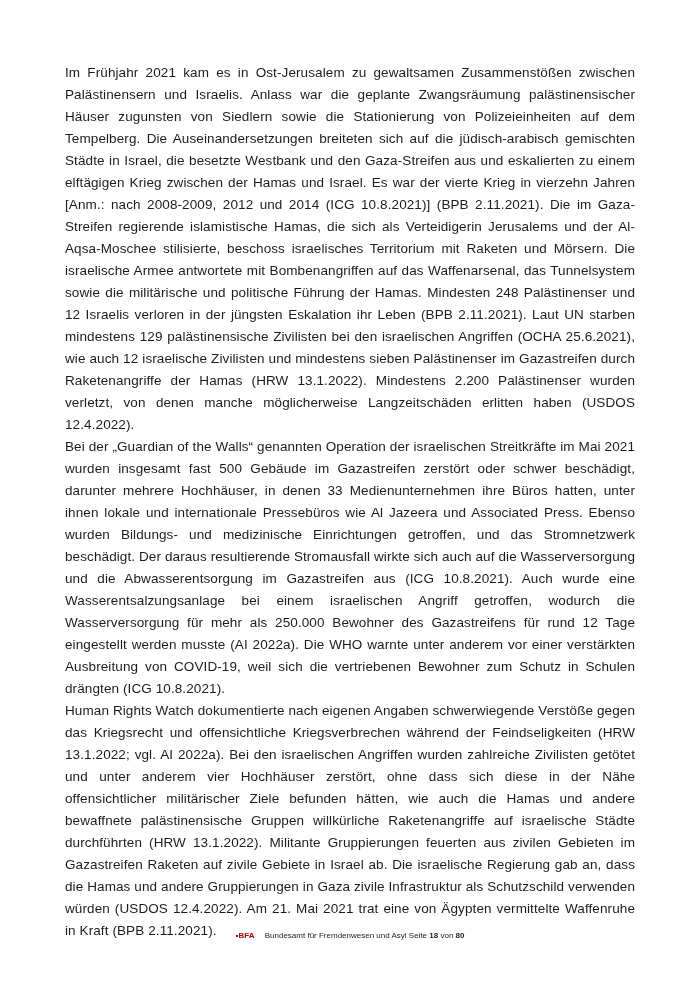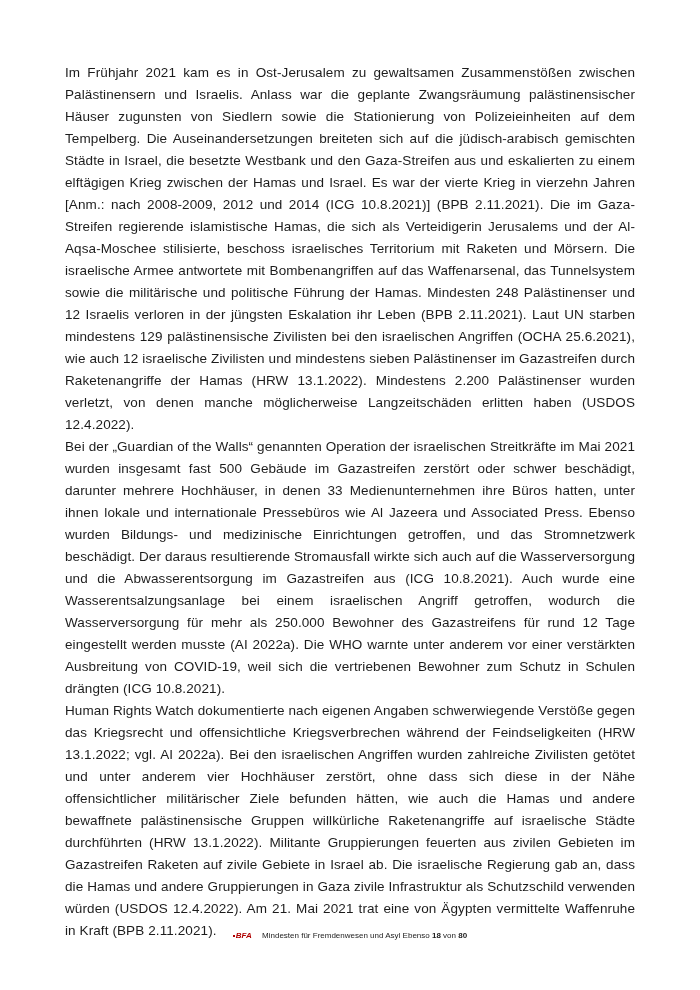--- a/index.html
+++ b/index.html
@@ -43,35 +43,34 @@
       width: 2px;
       height: 2px;
       background: #b00000;
       vertical-align: 1px;
       margin-right: 1px;
     }
     .footer-org-abbr {
       color: #b00000;
       font-weight: bold;
       margin-right: 8px;
-      font-style: italic;
     }
     .footer-bold {
       font-weight: bold;
     }
   </style>
 </head>
 <body>
 
 <div class="page-content">
   <p>Im Frühjahr 2021 kam es in Ost-Jerusalem zu gewaltsamen Zusammenstößen zwischen Palästinensern und Israelis. Anlass war die geplante Zwangsräumung palästinensischer Häuser zugunsten von Siedlern sowie die Stationierung von Polizeieinheiten auf dem Tempelberg. Die Auseinandersetzungen breiteten sich auf die jüdisch-arabisch gemischten Städte in Israel, die besetzte Westbank und den Gaza-Streifen aus und eskalierten zu einem elftägigen Krieg zwischen der Hamas und Israel. Es war der vierte Krieg in vierzehn Jahren [Anm.: nach 2008-2009, 2012 und 2014 (ICG 10.8.2021)] (BPB 2.11.2021). Die im Gaza-Streifen regierende islamistische Hamas, die sich als Verteidigerin Jerusalems und der Al-Aqsa-Moschee stilisierte, beschoss israelisches Territorium mit Raketen und Mörsern. Die israelische Armee antwortete mit Bombenangriffen auf das Waffenarsenal, das Tunnelsystem sowie die militärische und politische Führung der Hamas. Mindesten 248 Palästinenser und 12 Israelis verloren in der  jüngsten Eskalation ihr Leben (BPB 2.11.2021). Laut UN starben mindestens 129 palästinensische Zivilisten bei den israelischen Angriffen (OCHA 25.6.2021), wie auch 12 israelische Zivilisten und mindestens sieben Palästinenser im Gazastreifen durch Raketenangriffe der Hamas (HRW 13.1.2022). Mindestens 2.200 Palästinenser wurden verletzt, von denen manche möglicherweise Langzeitschäden erlitten haben (USDOS 12.4.2022).</p>
   <p>Bei der „Guardian of the Walls“ genannten Operation der israelischen Streitkräfte im Mai 2021 wurden insgesamt fast 500 Gebäude im Gazastreifen zerstört oder schwer beschädigt, darunter mehrere Hochhäuser, in denen 33 Medienunternehmen ihre Büros hatten, unter ihnen lokale und internationale Pressebüros wie Al Jazeera und Associated Press. Ebenso wurden Bildungs- und medizinische Einrichtungen getroffen, und das Stromnetzwerk beschädigt. Der daraus resultierende Stromausfall wirkte sich auch auf die Wasserversorgung und die Abwasserentsorgung im Gazastreifen aus (ICG 10.8.2021). Auch wurde eine Wasserentsalzungsanlage bei einem israelischen Angriff getroffen, wodurch die Wasserversorgung für mehr als 250.000 Bewohner des Gazastreifens für rund 12 Tage eingestellt werden musste (AI 2022a). Die WHO warnte unter anderem vor einer verstärkten Ausbreitung von COVID-19, weil sich die vertriebenen Bewohner zum Schutz in Schulen drängten (ICG 10.8.2021).</p>
   <p>Human Rights Watch dokumentierte nach eigenen Angaben schwerwiegende Verstöße gegen das Kriegsrecht und offensichtliche Kriegsverbrechen während der Feindseligkeiten (HRW 13.1.2022; vgl. AI 2022a). Bei den israelischen Angriffen wurden zahlreiche Zivilisten getötet und unter anderem vier Hochhäuser zerstört, ohne dass sich diese in der Nähe offensichtlicher militärischer Ziele befunden hätten, wie auch die Hamas und andere bewaffnete palästinensische Gruppen willkürliche Raketenangriffe auf israelische Städte durchführten (HRW 13.1.2022). Militante Gruppierungen feuerten aus zivilen Gebieten im Gazastreifen Raketen auf zivile Gebiete in Israel ab. Die israelische Regierung gab an, dass die Hamas und andere Gruppierungen in Gaza zivile Infrastruktur als Schutzschild verwenden würden (USDOS 12.4.2022). Am 21. Mai 2021 trat eine von Ägypten vermittelte Waffenruhe in Kraft (BPB 2.11.2021).</p>
 </div>
 
 <div class="page-footer">
   <span class="footer-dot"></span><span class="footer-org-abbr">BFA</span>
-  <span>Mindesten für Fremdenwesen und Asyl</span>
-  <span>Ebenso</span>
+  <span>Bundesamt für Fremdenwesen und Asyl</span>
+  <span>Seite</span>
   <span class="footer-bold">18</span>
   <span>von</span>
   <span class="footer-bold">80</span>
 </div>
 
 </body></html>

